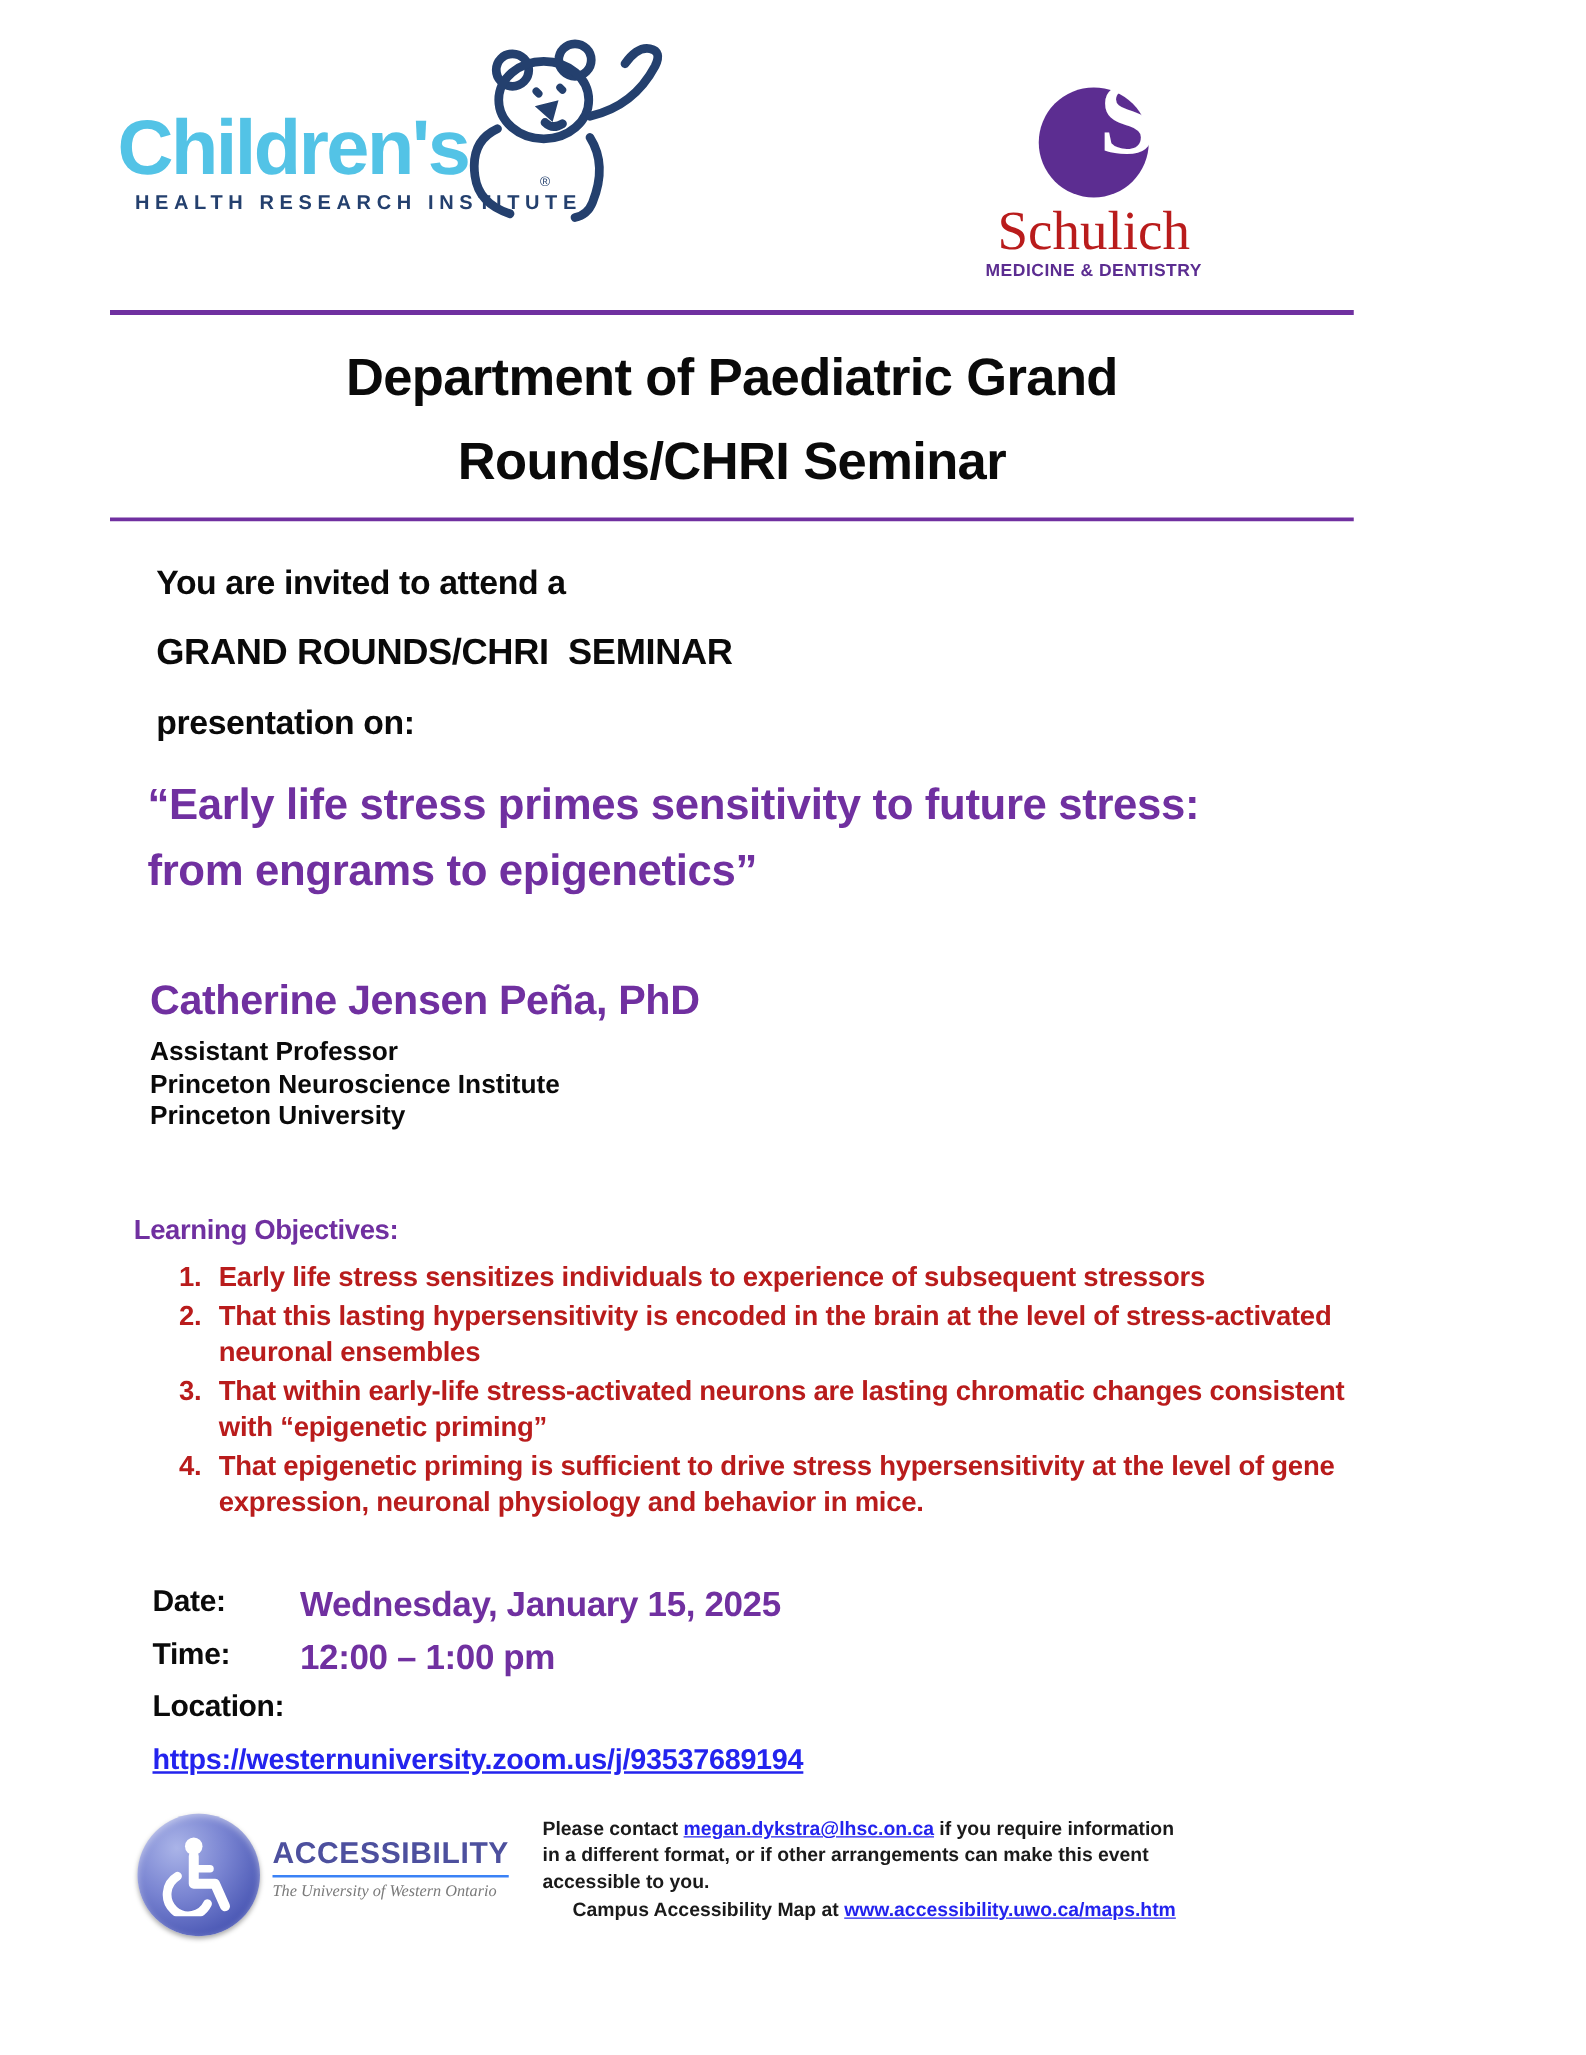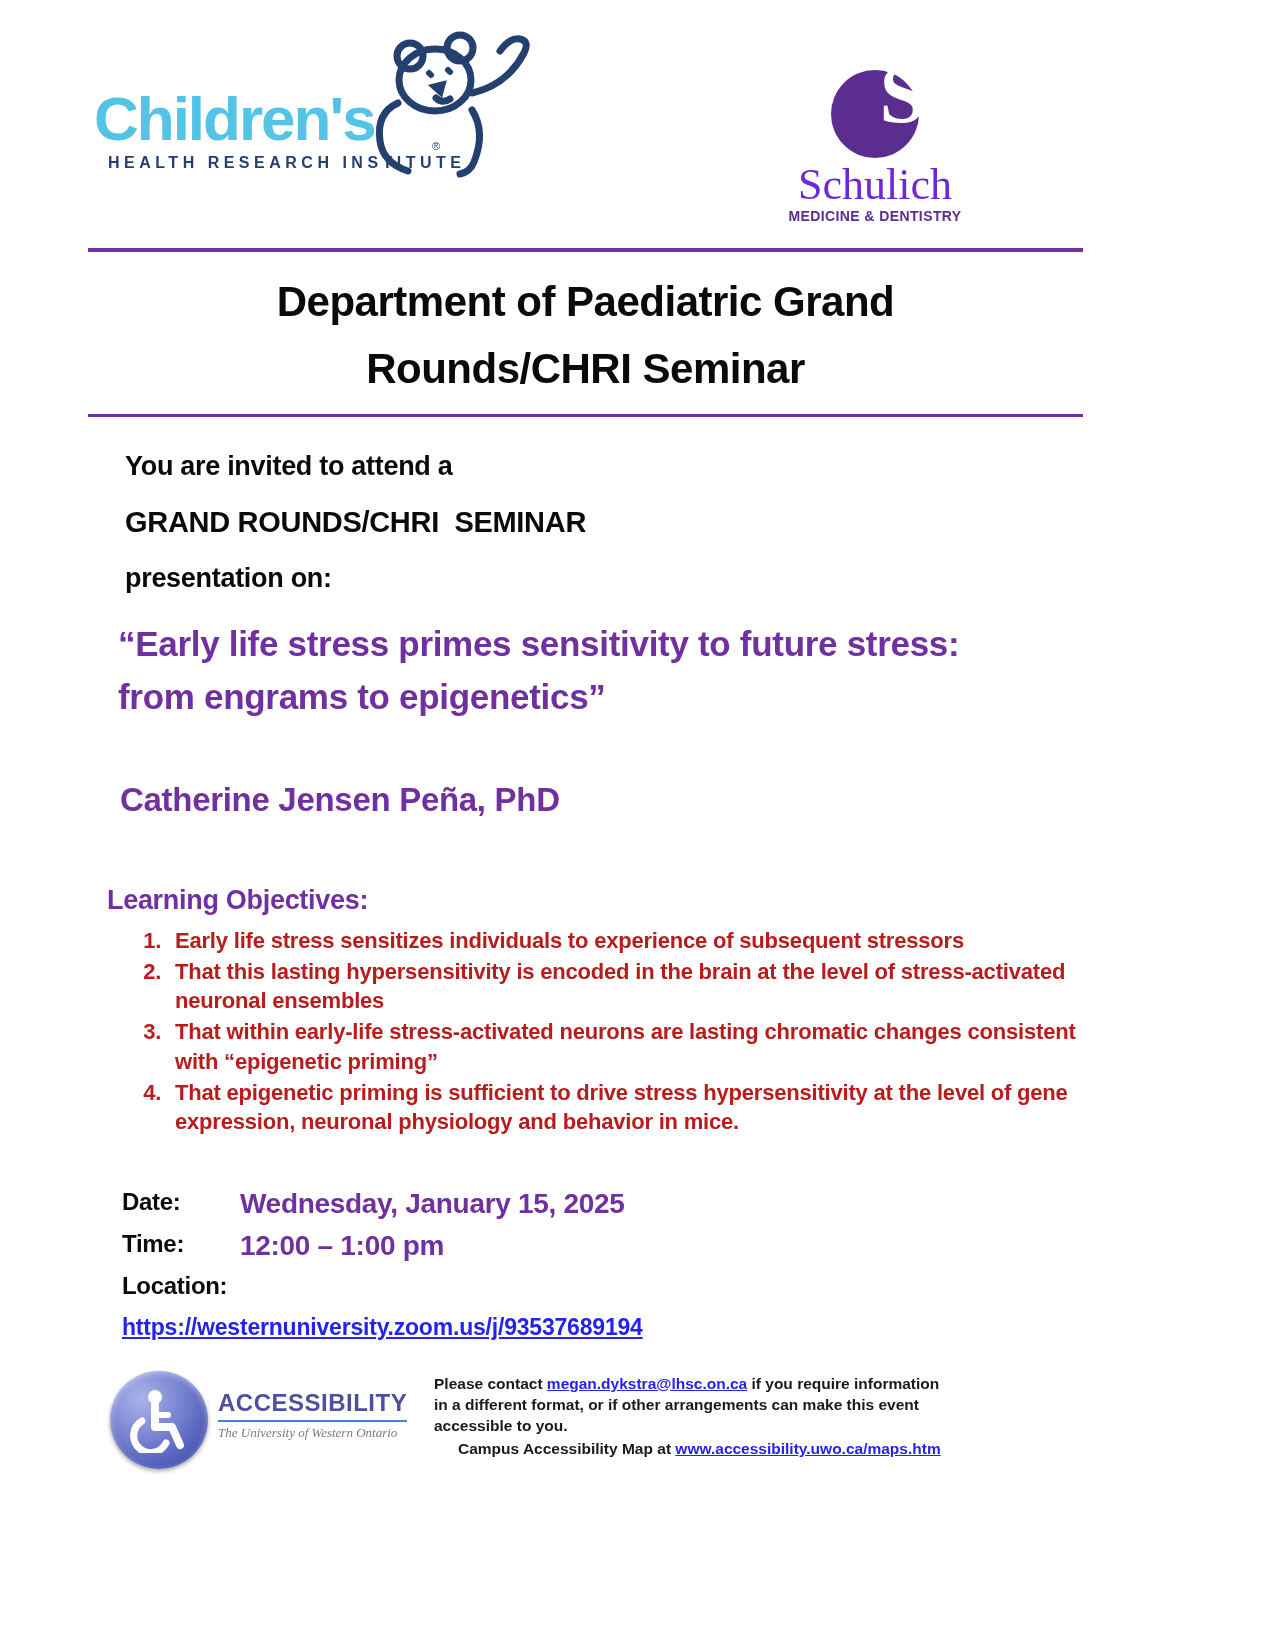--- a/index.html
+++ b/index.html
@@ -32,21 +32,21 @@
     position:relative; width:88px; height:88px; margin:0 auto;
     background:#5C2D91; border-radius:50%;
   }
   .s-mark .s-glyph {
     position:absolute; right:-6px; top:-16px;
     font-family:"Liberation Serif", serif; font-weight:700;
     font-size:82px; color:#ffffff; line-height:1;
   }
   .schulich-name {
     margin-top:4px; font-family:"Liberation Serif", serif;
-    font-size:44px; color:#6d28d9; line-height:1.05;
+    font-size:44px; color:#b91c1c; line-height:1.05;
   }
   .schulich-tag { font-size:14px; font-weight:700; color:#5C2D91; letter-spacing:0.4px; }
 
   .rule { border:none; border-top:4px solid #7030A0; }
   .rule.thin { border-top-width:3px; }
 
   
   .title {
     margin:16px auto 0; max-width:800px; text-align:center;
     font-size:42px; font-weight:700; letter-spacing:-0.5px;
@@ -66,21 +66,21 @@
     line-height:1.5; color:#7030A0;
   }
 
   
   .speaker { margin:58px 0 0 32px; }
   .speaker-name { font-size:33px; font-weight:700; letter-spacing:-0.3px; color:#7030A0; }
   .speaker-meta { margin-top:10px; font-size:21px; font-weight:700; line-height:1.2; color:#0a0a0a; }
 
   
   .objectives { margin:66px 0 0 19px; }
-  .objectives h3 { font-size:27px; font-weight:700; color:#7030A0; letter-spacing:-0.3px; }
+  .objectives h3 { font-size:22px; font-weight:700; color:#7030A0; letter-spacing:-0.3px; }
   .objectives ol { margin:10px 0 0 0; padding-left:60px; }
   .objectives li {
     font-size:22px; font-weight:700; line-height:1.32;
     letter-spacing:-0.2px; color:#b91c1c; padding-left:8px; margin-bottom:2px;
   }
 
   
   .details { margin:52px 0 0 34px; }
   .detail-row { display:flex; margin-bottom:10px; }
   .detail-label { width:118px; font-size:24px; font-weight:700; letter-spacing:-0.3px; color:#0a0a0a; }
@@ -159,20 +159,25 @@
   <div class="invite">
     <p>You are invited to attend a</p>
     <p class="caps">GRAND ROUNDS/CHRI  SEMINAR</p>
     <p>presentation on:</p>
   </div>
 
   <div class="talk-title">“Early life stress primes sensitivity to future stress: from engrams to epigenetics”</div>
 
   <div class="speaker">
     <div class="speaker-name">Catherine Jensen Peña, PhD</div>
+    <div class="speaker-meta">
+      <div>Assistant Professor</div>
+      <div>Princeton Neuroscience Institute</div>
+      <div>Princeton University</div>
+    </div>
   </div>
 
   <div class="objectives">
     <h3>Learning Objectives:</h3>
     <ol>
       <li>Early life stress sensitizes individuals to experience of subsequent stressors</li>
       <li>That this lasting hypersensitivity is encoded in the brain at the level of stress-activated neuronal ensembles</li>
       <li>That within early-life stress-activated neurons are lasting chromatic changes consistent with “epigenetic priming”</li>
       <li>That epigenetic priming is sufficient to drive stress hypersensitivity at the level of gene expression, neuronal physiology and behavior in mice.</li>
     </ol>

